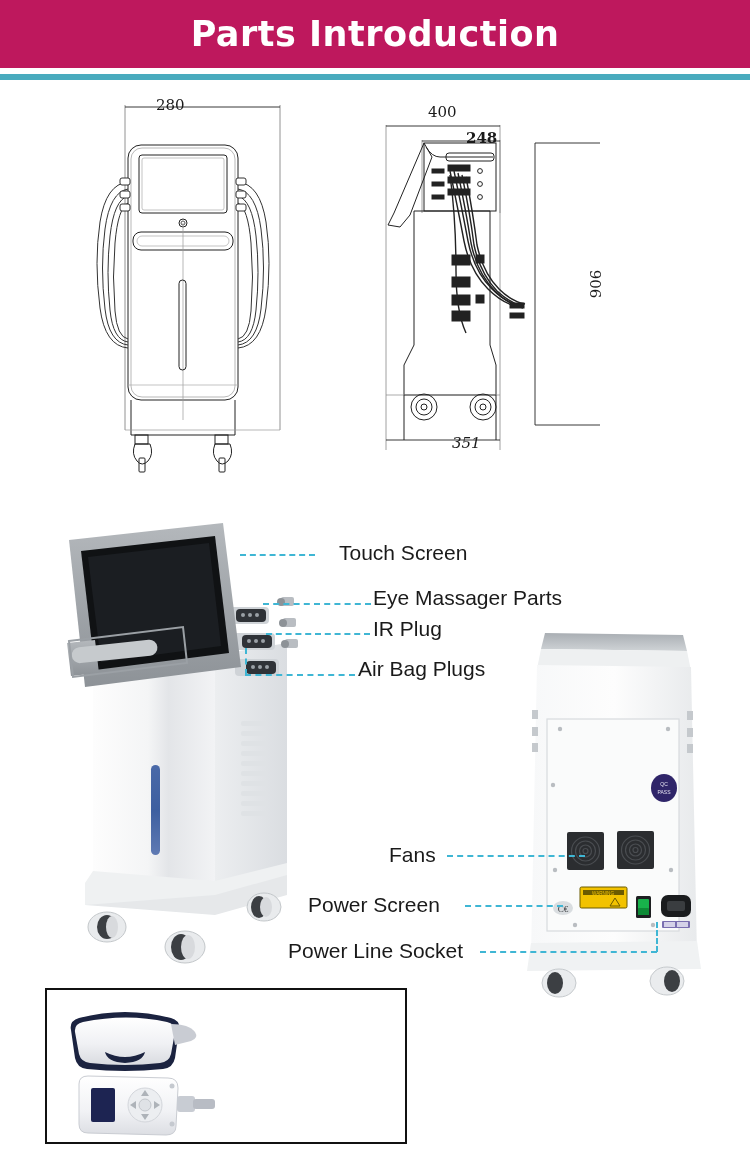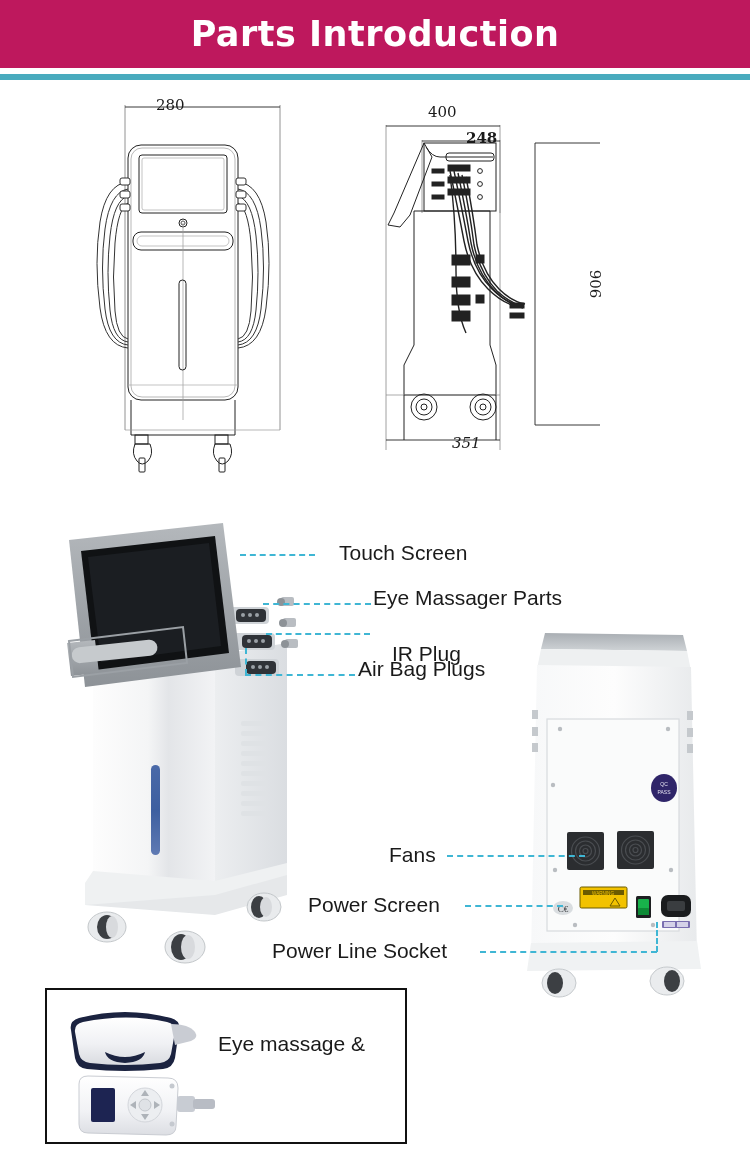--- a/index.html
+++ b/index.html
@@ -302,21 +302,21 @@
     </g>
   </svg>
 
   <div class="lead" style="left:240px;top:554px;width:75px;"></div>
   <div class="callout" style="left:327px;top:541px;margin-left:12px;">Touch Screen</div>
 
   <div class="lead" style="left:263px;top:603px;width:108px;"></div>
   <div class="callout" style="left:373px;top:586px;">Eye Massager Parts</div>
 
   <div class="lead" style="left:266px;top:633px;width:104px;"></div>
-  <div class="callout" style="left:373px;top:642px;margin-left:19px;">IR Plug</div>
+  <div class="callout" style="left:373px;top:617px;">IR Plug</div>
 
   <div class="lead-v" style="left:245px;top:648px;height:27px;"></div>
   <div class="lead" style="left:245px;top:674px;width:110px;"></div>
   <div class="callout" style="left:358px;top:657px;">Air Bag Plugs</div>
 
   <svg id="device-back" class="photo" viewBox="0 0 215 380" width="215" height="380">
     <defs>
       <linearGradient id="backG" x1="0" y1="0" x2="1" y2="0">
         <stop offset="0" stop-color="#f7f8f9"></stop>
         <stop offset="0.5" stop-color="#fdfdfd"></stop>
@@ -417,21 +417,21 @@
         </g>
     </g>
   </svg>
 
   <div class="callout" style="left:389px;top:843px;text-align:center;">Fans</div>
   <div class="lead" style="left:447px;top:855px;width:138px;"></div>
 
   <div class="callout" style="left:308px;top:893px;">Power Screen</div>
   <div class="lead" style="left:465px;top:905px;width:98px;"></div>
 
-  <div class="callout" style="left:272px;top:939px;">Power Line Socket</div>
+  <div class="callout" style="left:288px;top:939px;">Power Line Socket</div>
   <div class="lead" style="left:480px;top:951px;width:177px;"></div>
   <div class="lead-v" style="left:656px;top:922px;height:30px;"></div>
 
   <div class="inset">
     <svg viewBox="0 0 160 148" width="160" height="148" style="position:absolute;left:18px;top:10px;">
       <defs>
         <linearGradient id="maskG" x1="0" y1="0" x2="0" y2="1">
           <stop offset="0" stop-color="#ffffff"></stop>
           <stop offset="0.55" stop-color="#f0f1f4"></stop>
           <stop offset="1" stop-color="#d9dbe0"></stop>
@@ -464,16 +464,15 @@
         <rect x="112" y="96" width="18" height="16" rx="3" fill="#c8ccd3"></rect>
         <rect x="128" y="99" width="22" height="10" rx="3" fill="#b8bcc4"></rect>
         <g fill="#c5c9cf">
             <circle cx="107" cy="86" r="2.5"></circle>
             <circle cx="107" cy="124" r="2.5"></circle>
           </g>
       </g>
     </svg>
   </div>
   <div class="inset-caption">
-    <div>Eye massage &amp;</div>
   </div>
 
 </div>
 
 </body></html>

